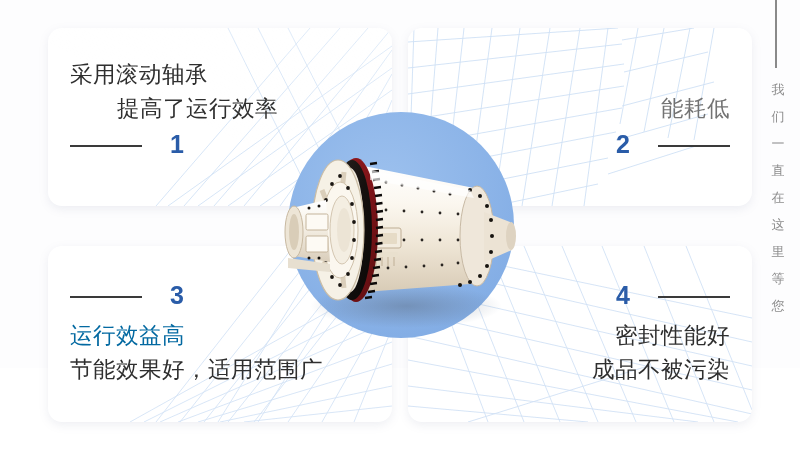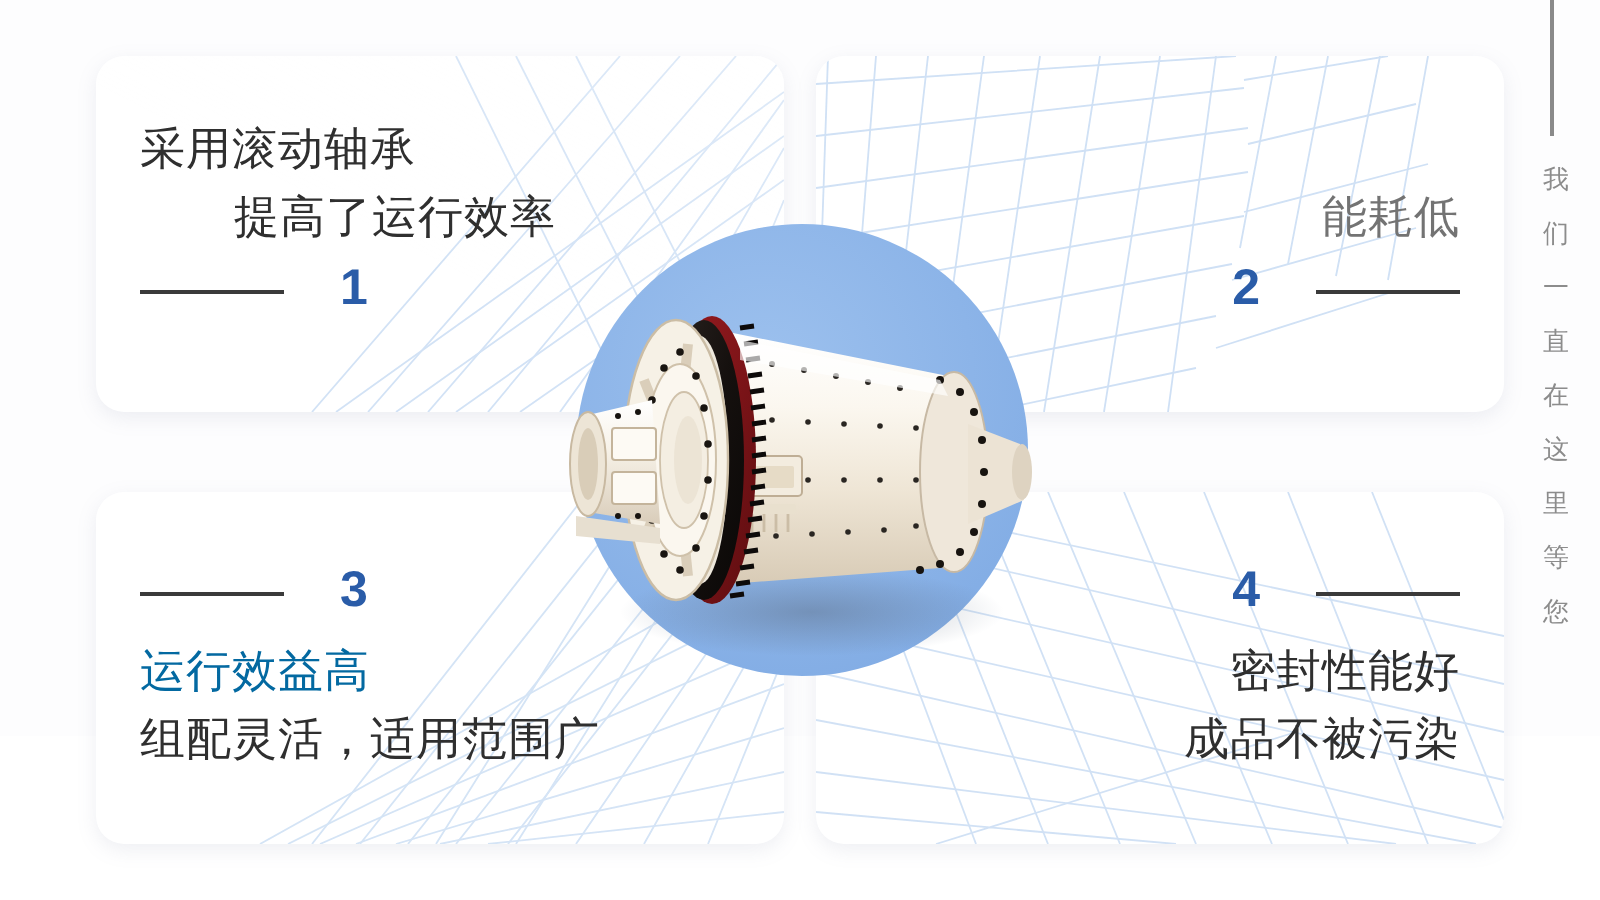--- a/index.html
+++ b/index.html
@@ -163,21 +163,21 @@
       <g clip-path="url(#cp3)" stroke="#bcd4f0" stroke-width="0.9" fill="none" opacity="0.75">
         <path d="M130 176 L344 96 M150 176 L344 118 M172 176 L344 140 M196 176 L344 160 M112 176 L344 74 M96 176 L344 52 M82 176 L344 30"></path>
         <path d="M344 0 L206 176 M344 24 L240 176 M344 52 L274 176 M344 82 L306 176 M320 0 L180 176 M296 0 L156 176 M272 0 L132 176 M246 0 L108 176"></path>
         <path d="M170 176 L280 0 M210 176 L320 0"></path>
       </g>
     </svg>
     <div class="card-inner">
       <div class="rule" id="c3rule" style="background: rgb(58, 58, 58);"></div>
       <div class="num" id="c3num" style="color: rgb(42, 92, 168);">3</div>
       <div class="ctext" id="c3l1" style="color: #0369a1;">运行效益高</div>
-      <div class="ctext" id="c3l2" style="color: rgb(47, 47, 47);">组配灵活，适用范围广</div>
+      <div class="ctext" id="c3l2" style="color: rgb(47, 47, 47);">节能效果好，适用范围广</div>
     </div>
   </div>
 
   <div class="card" id="card4">
     <svg class="grid-tex" viewBox="0 0 344 176" preserveAspectRatio="none">
       <defs>
           <clipPath id="cp4">
             <rect x="0" y="0" width="344" height="176"></rect>
           </clipPath>
         </defs>

